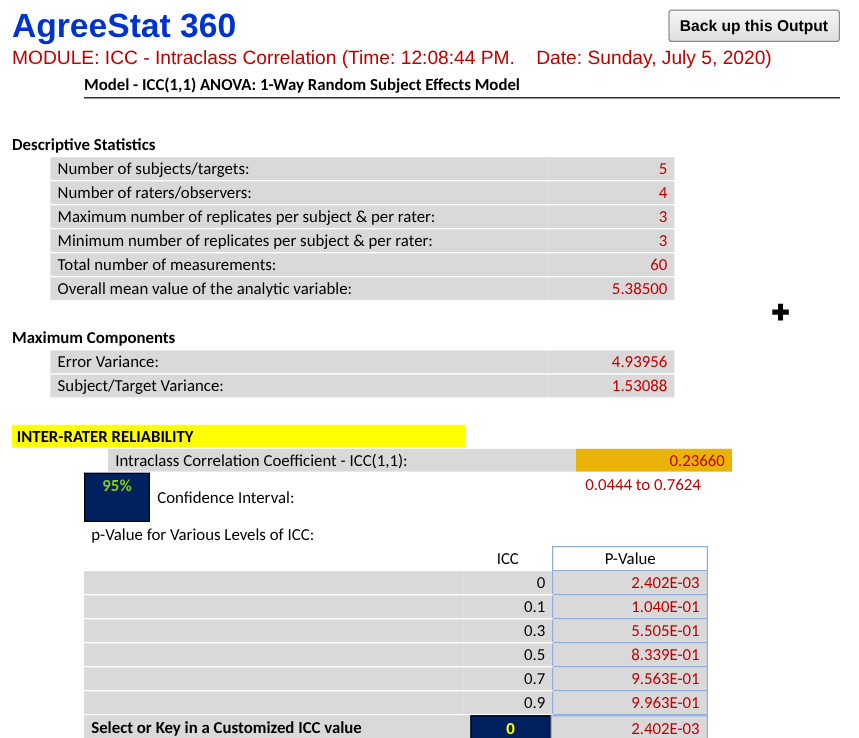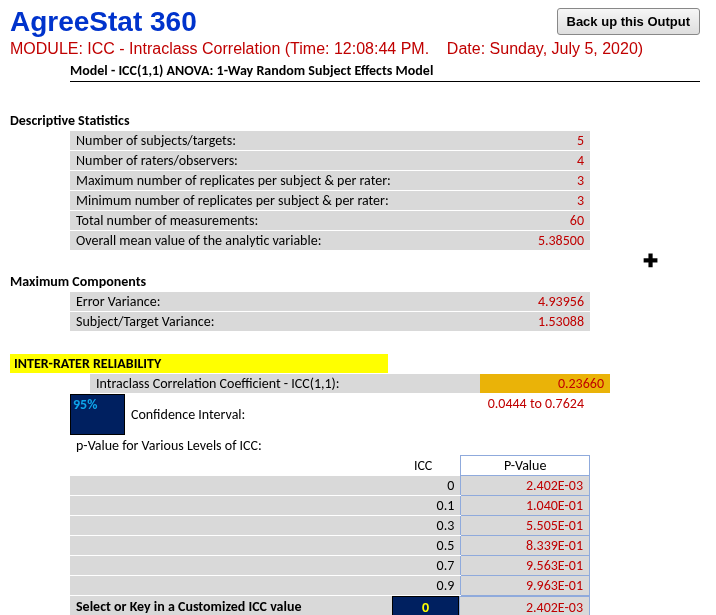--- a/index.html
+++ b/index.html
@@ -53,21 +53,21 @@
   .section {
     margin-top: 30px;
   }
   .section-header {
     font-weight: bold;
     font-size: 14px;
     margin-bottom: 2px;
   }
   table.data {
     border-collapse: collapse;
-    margin-left: 60px;
+    margin-left: 32px;
     width: 520px;
   }
   table.data td {
     padding: 1px 6px;
     font-size: 14px;
     border-bottom: 1px solid #fff;
   }
   td.label-cell {
     background: #d9d9d9;
     width: 390px;
@@ -107,22 +107,23 @@
     box-sizing: border-box;
   }
   .ci-row {
     display: flex;
     margin-left: 60px;
     width: 520px;
     margin-top: 1px;
   }
   .ci-pct {
     background: #002060;
-    color: #0ea5e9;
-    font-weight: bold;
+    color: #84cc16;
+    font-weight: bold;
+    text-align: center;
     flex: 0 0 55px;
     padding: 1px 2px;
     border: 1px solid #000;
     box-sizing: border-box;
   }
   .ci-label {
     flex: 0 0 335px;
     padding: 12px 6px;
     box-sizing: border-box;
   }

